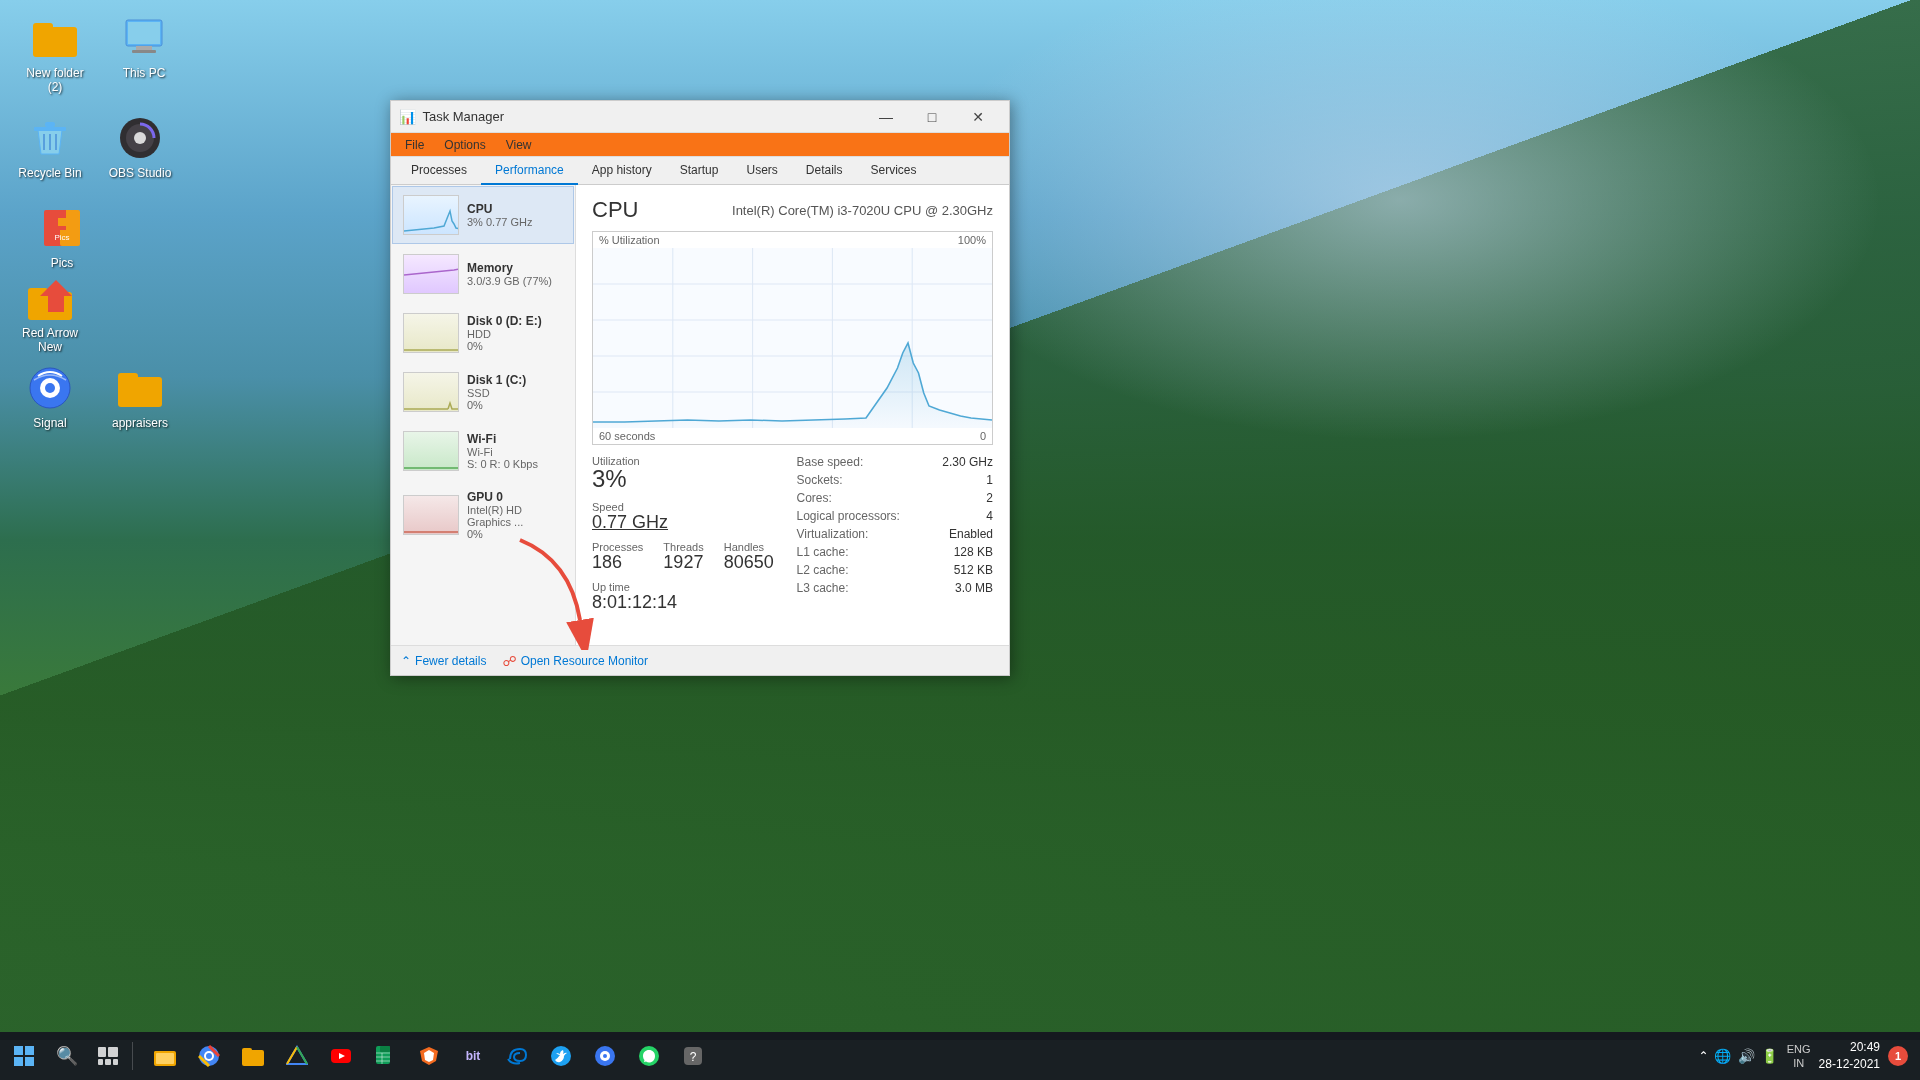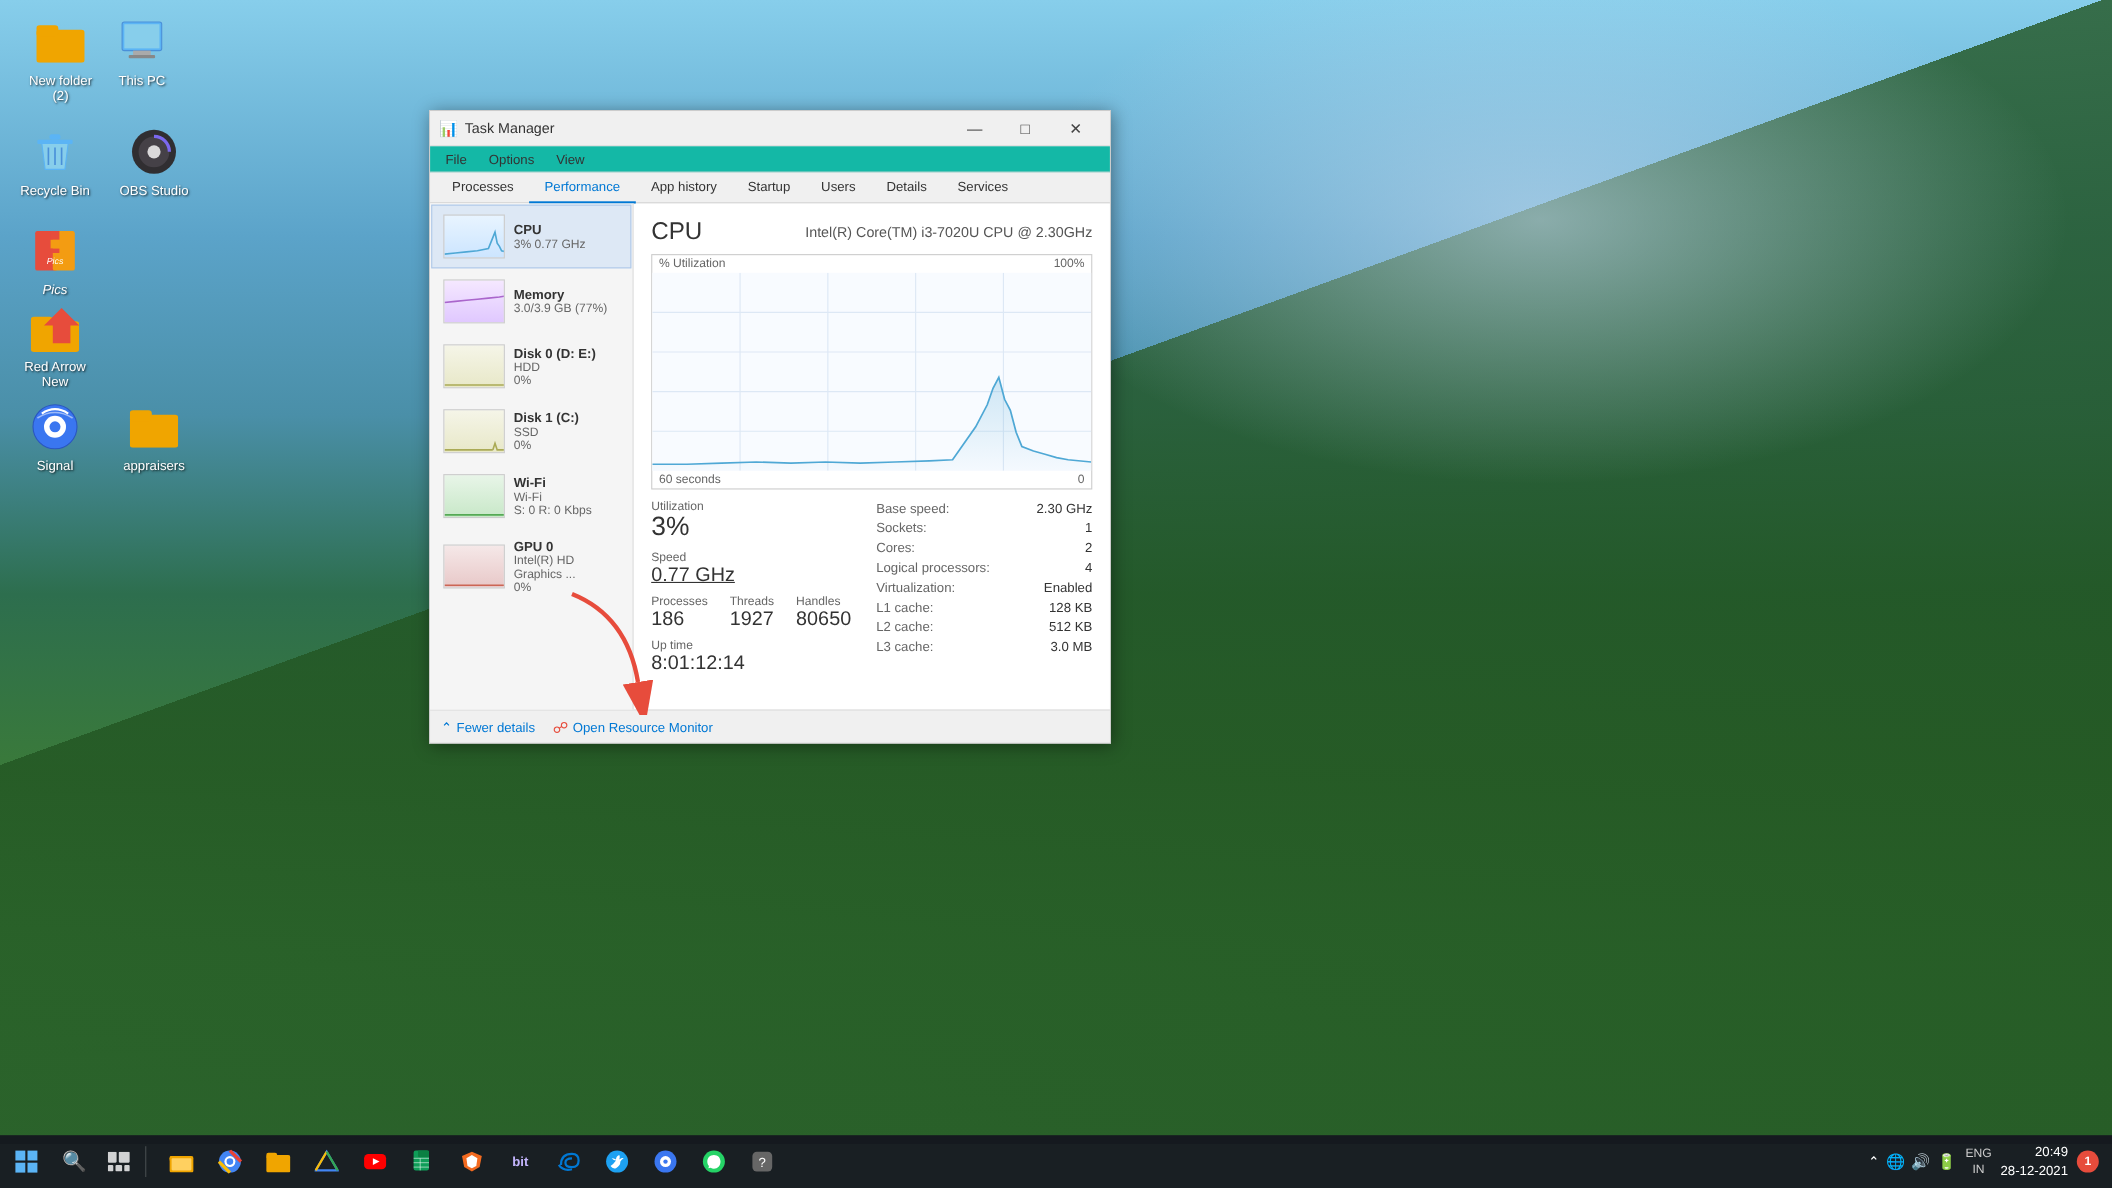--- a/index.html
+++ b/index.html
@@ -180,21 +180,21 @@
       align-items: center;
       justify-content: center;
       cursor: pointer;
       font-size: 14px;
       color: #444;
     }
 
     
     .tm-menubar {
       height: 24px;
-      background: #14b8a6;
+      background: #f97316;
       display: flex;
       align-items: center;
       padding: 0 6px;
       gap: 4px;
       border-bottom: 1px solid #ddd;
     }
 
     .tm-menu-item {
       padding: 2px 8px;
       font-size: 12px;
@@ -456,21 +456,21 @@
   <div class="desktop-icon" style="left:10px;top:10px;">
     <div class="icon-img">
       <svg width="44" height="38" viewBox="0 0 44 38">
         <rect x="0" y="8" width="44" height="30" rx="3" fill="#f0a500"></rect>
         <rect x="0" y="4" width="20" height="10" rx="3" fill="#f0a500"></rect>
       </svg>
     </div>
     <div class="icon-label">New folder<br>(2)</div>
   </div>
 
-  <div class="desktop-icon" style="left:84px;top:10px;">
+  <div class="desktop-icon" style="left:99px;top:10px;">
     <div class="icon-img">
       <svg width="44" height="44" viewBox="0 0 44 44">
         <rect x="4" y="4" width="36" height="26" rx="2" fill="#5bb4f5" stroke="#4a90d9" stroke-width="1"></rect>
         <rect x="6" y="6" width="32" height="22" fill="#87ceeb"></rect>
         <rect x="14" y="30" width="16" height="4" fill="#aaa"></rect>
         <rect x="10" y="34" width="24" height="3" rx="1" fill="#888"></rect>
       </svg>
     </div>
     <div class="icon-label">This PC</div>
   </div>
@@ -492,21 +492,21 @@
       <svg width="44" height="44" viewBox="0 0 44 44">
         <circle cx="22" cy="22" r="20" fill="#302e31"></circle>
         <circle cx="22" cy="22" r="14" fill="#454147"></circle>
         <circle cx="22" cy="22" r="6" fill="#ffffff" opacity="0.8"></circle>
         <path d="M22 8 A14 14 0 0 1 36 22" stroke="#7b68ee" stroke-width="3" fill="none"></path>
       </svg>
     </div>
     <div class="icon-label">OBS Studio</div>
   </div>
 
-  <div class="desktop-icon" style="left:5px;top:200px;font-style:italic;">
+  <div class="desktop-icon" style="left:17px;top:200px;">
     <div class="icon-img">
       <svg width="44" height="44" viewBox="0 0 44 44">
         <rect x="4" y="4" width="20" height="36" rx="2" fill="#e74c3c"></rect>
         <rect x="20" y="4" width="20" height="36" rx="2" fill="#f39c12"></rect>
         <rect x="18" y="4" width="8" height="8" fill="#e74c3c"></rect>
         <rect x="18" y="12" width="8" height="8" fill="#f39c12"></rect>
         <rect x="18" y="20" width="8" height="4" fill="#e74c3c"></rect>
         <text x="22" y="34" font-size="8" fill="white" text-anchor="middle">Pics</text>
       </svg>
     </div>

